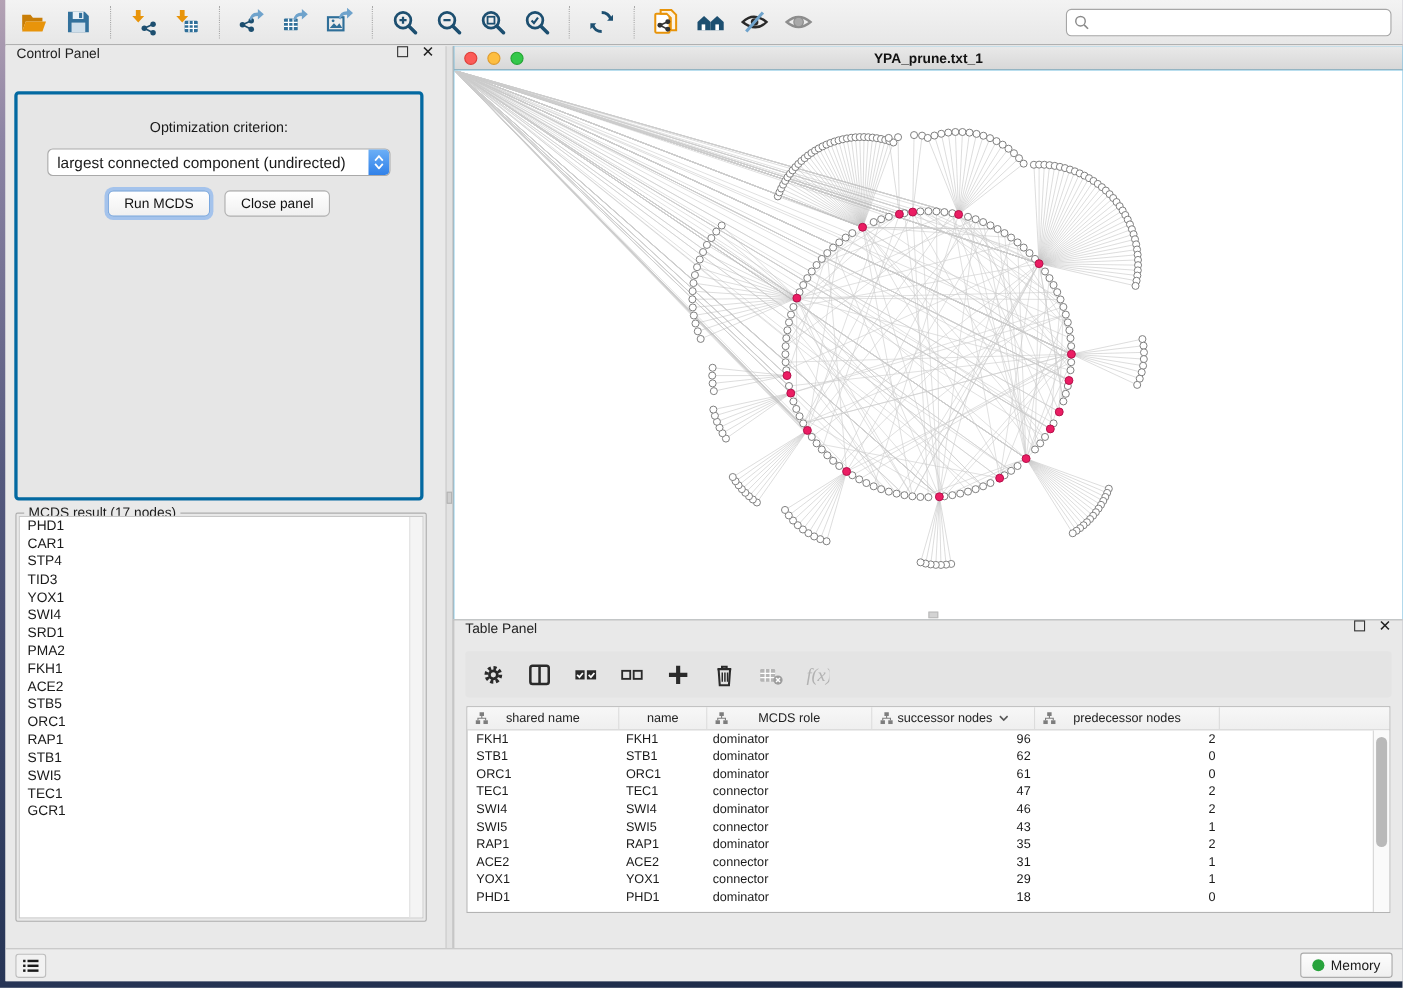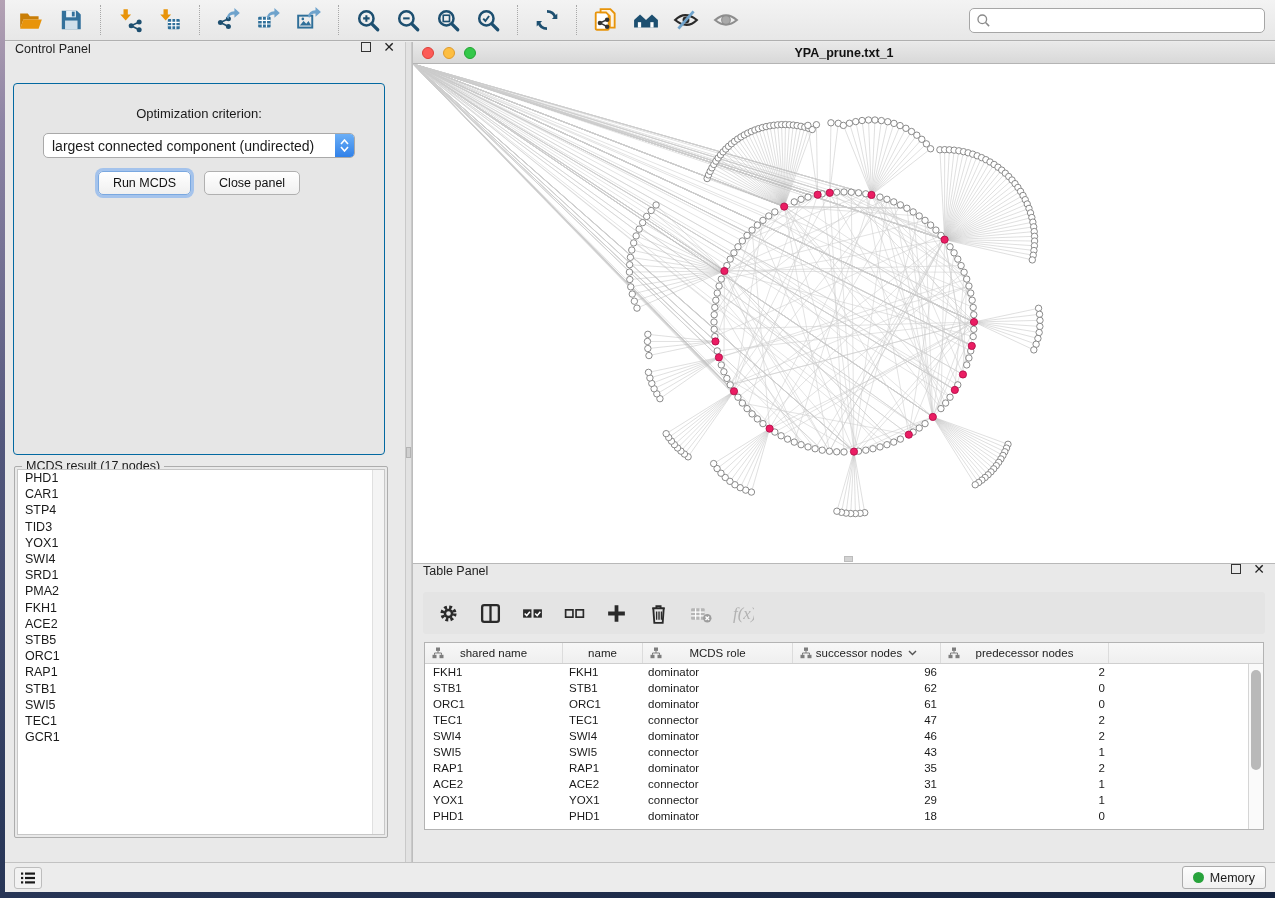--- a/index.html
+++ b/index.html
@@ -29,21 +29,21 @@
   .panel-head .spacer { flex:1; }
   .win-float { width:10px; height:10px; border:1.6px solid #333; margin-right:12px; cursor:pointer; }
   .win-close { font-size:14px; font-weight:bold; color:#222; cursor:pointer; line-height:10px; }
   .cp-tabs { display:flex; justify-content:center; margin-top:4px; position:relative; z-index:2; }
   .cp-tab { background:linear-gradient(#ffffff,#f1f1f1); border:1px solid #b8b8b8; margin-left:-1px;
     padding:4px 13px; font-size:12.5px; cursor:pointer; color:#111; }
   .cp-tab:first-child { border-radius:5px 0 0 5px; }
   .cp-tab:last-child { border-radius:0 5px 5px 0; }
   .cp-tab.active { background:linear-gradient(#55a8fd,#2e87f0); color:#fff; border-color:#2d7cd6; }
   .cp-body { position:absolute; left:8px; right:20px; top:41px; height:372px;
-    background:#e6e6e6; border:1px solid #0369a1; border-radius:4px; }
+    background:#e6e6e6; border:3px solid #0369a1; border-radius:4px; }
   .opt-label { text-align:center; margin-top:22px; font-size:13px; }
   .combo { width:312px; height:25px; margin:12px auto 0; background:#fff; border:1px solid #a9a9a9;
     border-radius:5px; display:flex; align-items:center; cursor:pointer; overflow:hidden; }
   .combo-text { flex:1; padding-left:8px; font-size:14px; white-space:nowrap; }
   .combo-step { width:19px; height:25px; background:linear-gradient(#6eb1f7,#2e7fe8); display:flex;
     flex-direction:column; align-items:center; justify-content:center; gap:1px; border-radius:0 4px 4px 0; }
   .combo-step svg { display:block; }
   .btn-row { display:flex; justify-content:center; gap:13px; margin-top:13px; }
   .mac-btn { height:24px; padding:0 14px; background:linear-gradient(#ffffff,#f0f0f0);
     border:1px solid #b0b0b0; border-radius:5px; font-size:12.5px; font-family:inherit; cursor:pointer; color:#111; }

